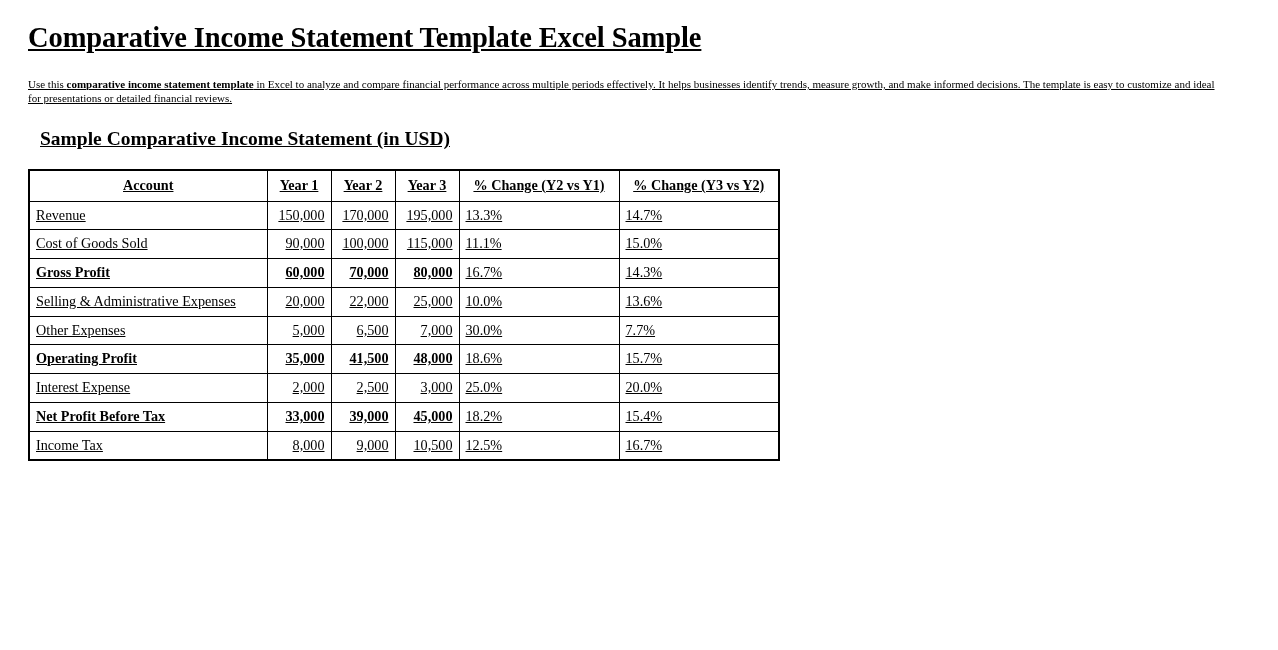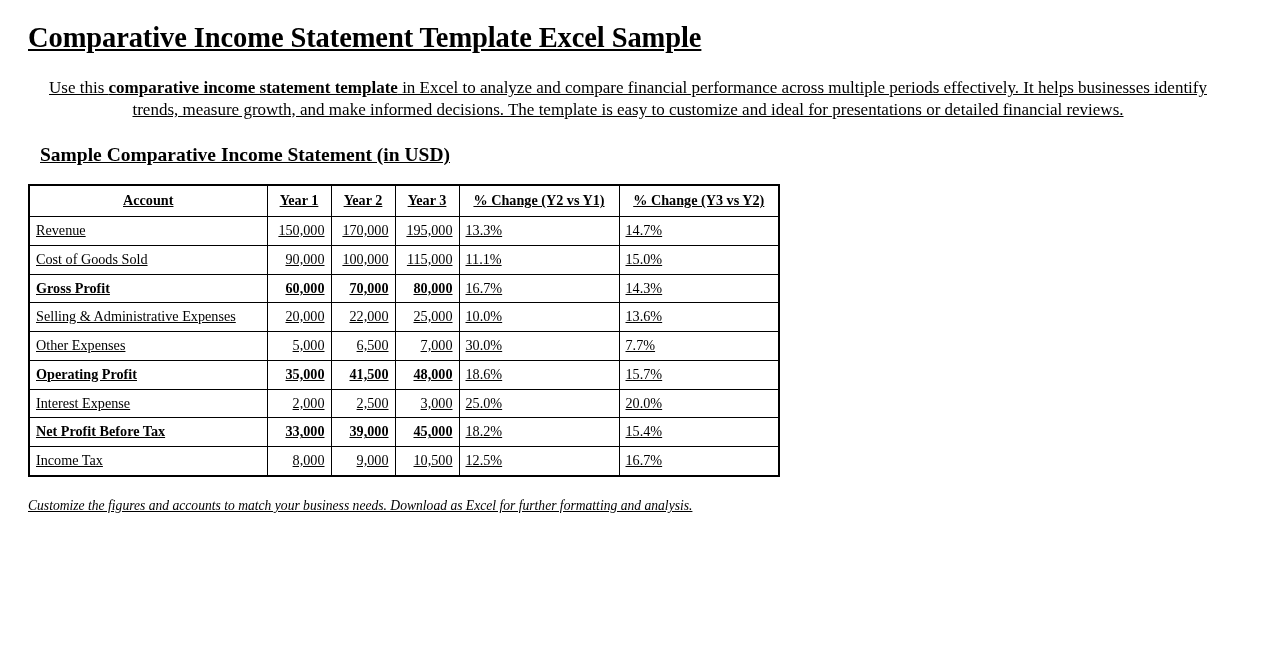--- a/index.html
+++ b/index.html
@@ -21,25 +21,25 @@
   }
   h1.doc-title {
     font-family: "Liberation Serif", "DejaVu Serif", serif;
     font-size: 28.5px;
     font-weight: bold;
     line-height: 1.15;
     margin: 0 0 0 0;
     letter-spacing: -0.1px;
   }
   p.intro {
-    font-size: 17px;
+    font-size: 11px;
     line-height: 1.30;
     margin: 22px 0 0 0;
     max-width: 1200px;
-    text-align: center;
+    text-align: left;
   }
   p.intro b { font-weight: bold; }
   h2.sub-title {
     font-size: 19.5px;
     font-weight: bold;
     margin: 22px 0 0 12px;
     line-height: 1.2;
   }
   table.income-table {
     border-collapse: collapse;
@@ -185,15 +185,14 @@
           <td class="acct">Income Tax</td>
           <td class="num">8,000</td>
           <td class="num">9,000</td>
           <td class="num">10,500</td>
           <td class="pct">12.5%</td>
           <td class="pct">16.7%</td>
         </tr>
       </tbody>
   </table>
 
-  <p class="footnote">Customize the figures and accounts to match your business needs. Download as Excel for further formatting and analysis.</p>
 
 </div>
 
 </body></html>

